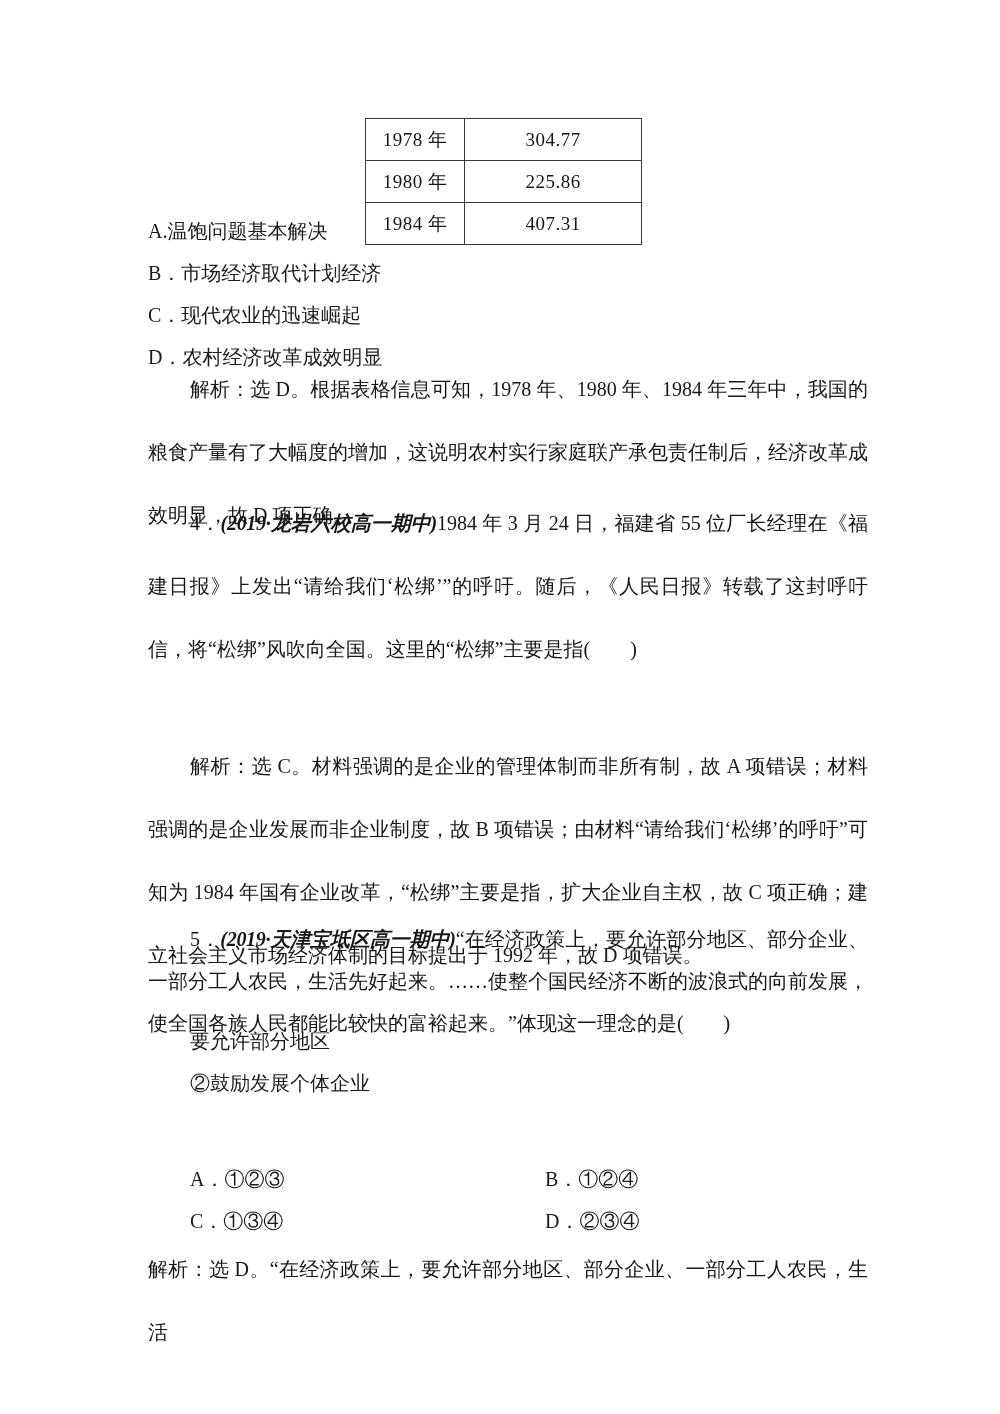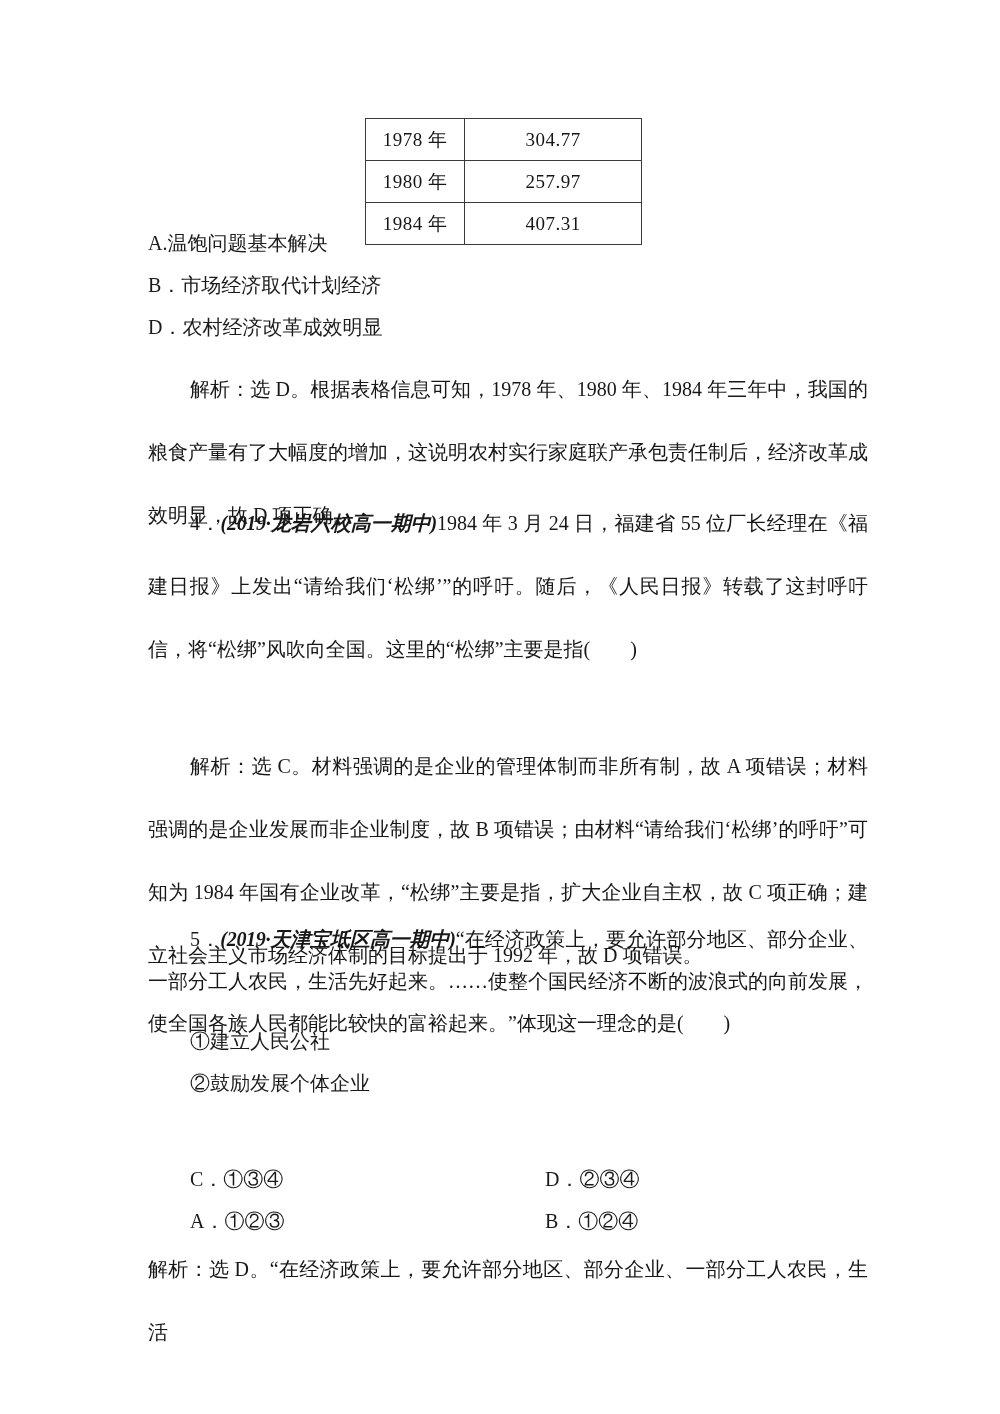--- a/index.html
+++ b/index.html
@@ -104,33 +104,34 @@
 
   <div class="table-wrap">
     <table class="stat-table">
       <tbody>
         <tr>
           <td class="c-year">1978 年</td>
           <td class="c-val">304.77</td>
         </tr>
         <tr>
           <td class="c-year">1980 年</td>
-          <td class="c-val">257.97</td>
+          <td class="c-val">225.86</td>
         </tr>
         <tr>
           <td class="c-year">1984 年</td>
           <td class="c-val">407.31</td>
         </tr>
       </tbody>
     </table>
   </div>
 
-  <div class="block" style="top: 222px;">
+  <div class="block" style="top: 210px;">
     <div class="opt-line">A.温饱问题基本解决</div>
     <div class="opt-line">B．市场经济取代计划经济</div>
+    <div class="opt-line">C．现代农业的迅速崛起</div>
     <div class="opt-line">D．农村经济改革成效明显</div>
   </div>
 
   <div class="block" style="top: 358px;">
     <div class="para indent2">解析：选 D。根据表格信息可知，1978 年、1980 年、1984 年三年中，我国的粮食产量有了大幅度的增加，这说明农村实行家庭联产承包责任制后，经济改革成效明显，故 D 项正确。</div>
   </div>
 
   <div class="block" style="top: 492px;">
     <div class="para indent2">
       <span class="qnum">4．</span><span class="src-bold">(2019·龙岩六校高一期中)</span><span>1984 年 3 月 24 日，福建省 55 位厂长经理在《福建日报》上发出“请给我们‘松绑’”的呼吁。随后，《人民日报》转载了这封呼吁信，将“松绑”风吹向全国。这里的“松绑”主要是指(　　)</span>
@@ -142,32 +143,32 @@
     <div class="para indent2">解析：选 C。材料强调的是企业的管理体制而非所有制，故 A 项错误；材料强调的是企业发展而非企业制度，故 B 项错误；由材料“请给我们‘松绑’的呼吁”可知为 1984 年国有企业改革，“松绑”主要是指，扩大企业自主权，故 C 项正确；建立社会主义市场经济体制的目标提出于 1992 年，故 D 项错误。</div>
   </div>
 
   <div class="block" style="top: 918px;">
     <div class="para indent2" style="line-height: 42px;">
       <span class="qnum">5．</span><span class="src-bold">(2019·天津宝坻区高一期中)</span><span>“在经济政策上，要允许部分地区、部分企业、一部分工人农民，生活先好起来。……使整个国民经济不断的波浪式的向前发展，使全国各族人民都能比较快的富裕起来。”体现这一理念的是(　　)</span>
     </div>
   </div>
 
   <div class="block" style="top: 1020px;">
-    <div class="opt-line opt-indent">①建立人民公社</div>
+    <div class="opt-line opt-indent">要允许部分地区</div>
     <div class="opt-line opt-indent">②鼓励发展个体企业</div>
   </div>
 
   <div class="ans-grid" style="top: 1158px;">
     <div class="ans-row">
+      <div class="ans-col-a circ">A．①②③</div>
+      <div class="ans-col-b circ">B．①②④</div>
+    </div>
+    <div class="ans-row">
       <div class="ans-col-a circ">C．①③④</div>
       <div class="ans-col-b circ">D．②③④</div>
-    </div>
-    <div class="ans-row">
-      <div class="ans-col-a circ">A．①②③</div>
-      <div class="ans-col-b circ">B．①②④</div>
     </div>
   </div>
 
   <div class="block" style="top: 1238px;">
     <div class="para">解析：选 D。“在经济政策上，要允许部分地区、部分企业、一部分工人农民，生活</div>
   </div>
 
 </div>
 
 </body></html>

